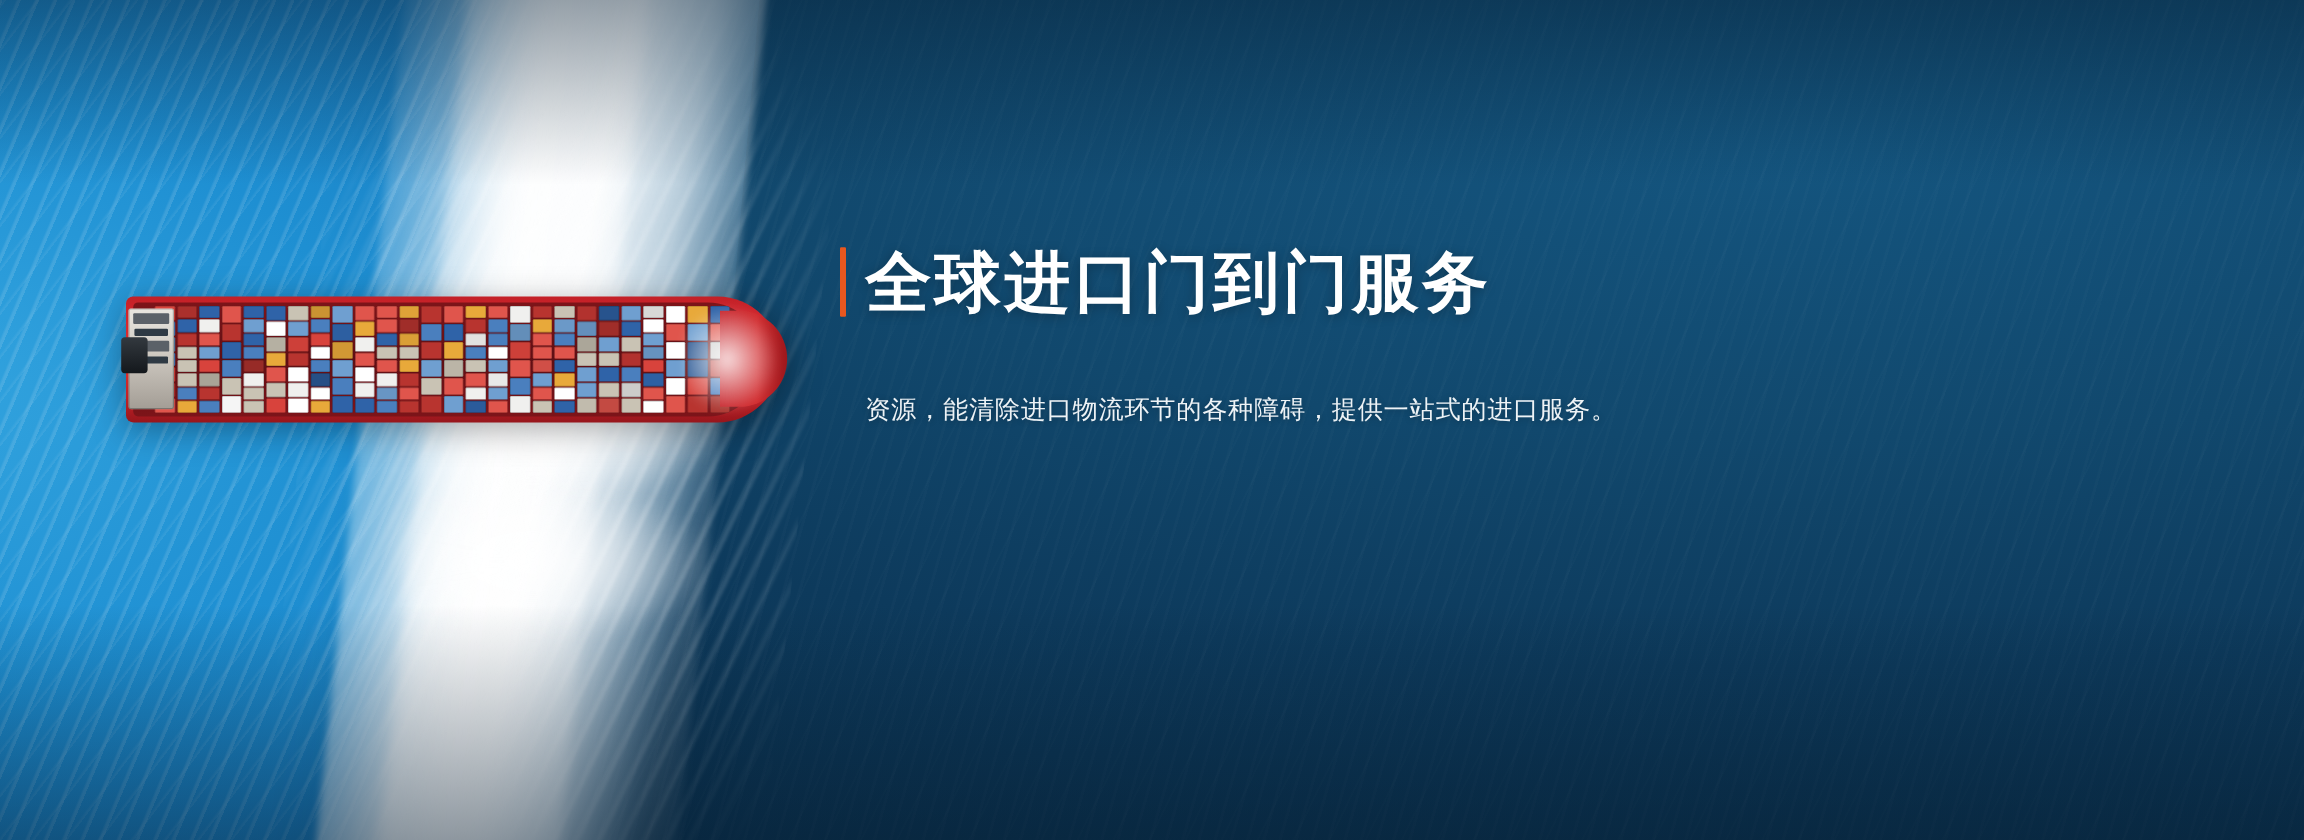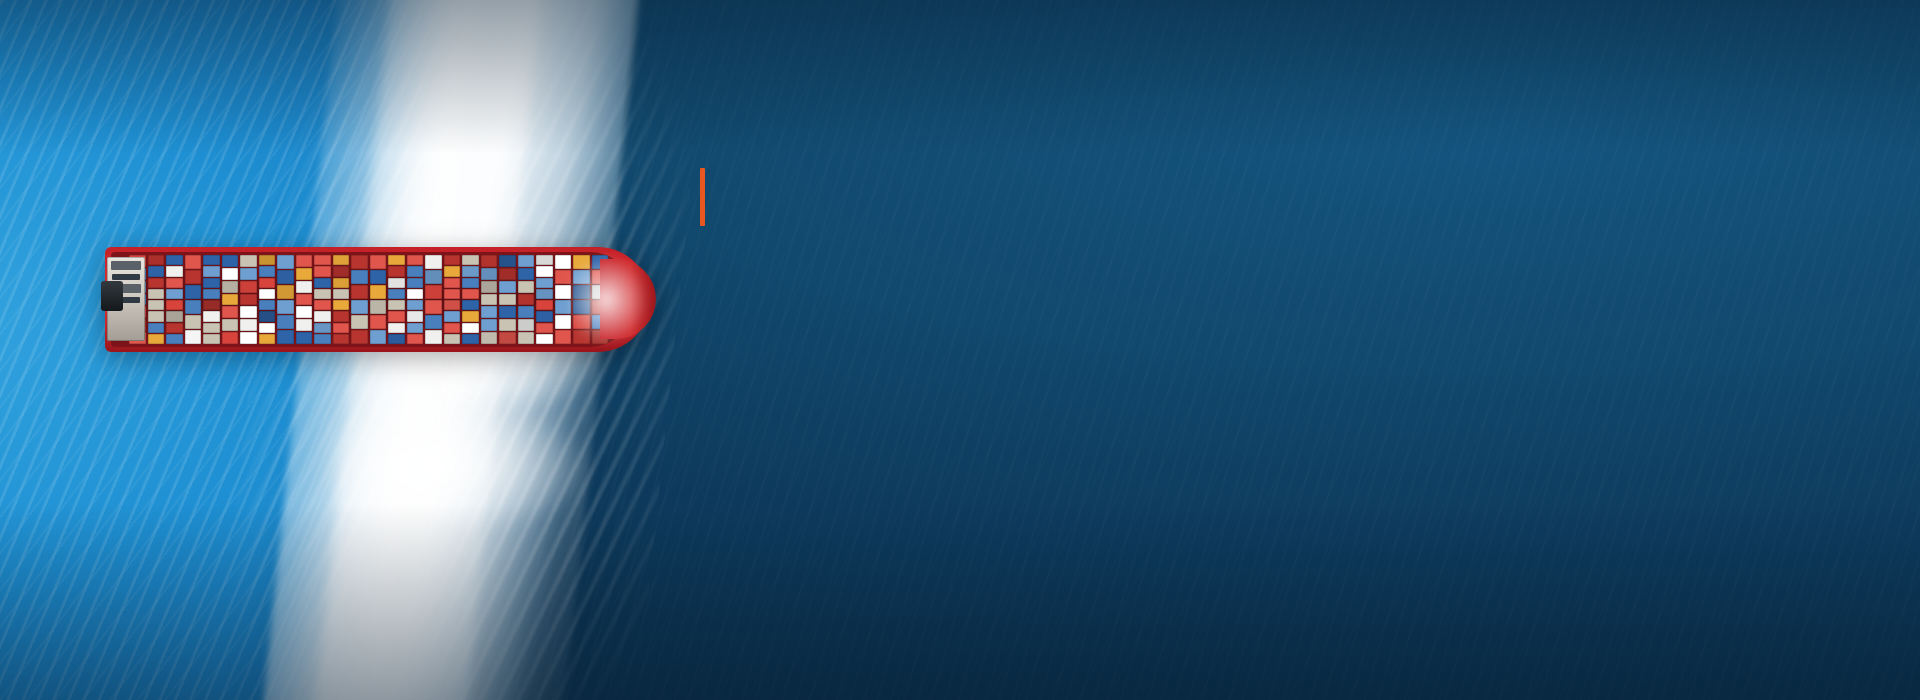--- a/index.html
+++ b/index.html
@@ -454,20 +454,22 @@
     </div>
     <div class="bow-wave"></div>
   </div>
 
   <div class="ocean-vignette"></div>
 
   <div class="content">
 
     <div class="headline-row">
       <span class="accent-bar"></span>
+      <h1 class="headline">全球进口门到门服务</h1>
     </div>
 
 
     <div class="body-copy">
+      <span class="line">资源，能清除进口物流环节的各种障碍，提供一站式的进口服务。</span>
     </div>
 
   </div>
 </div>
 
 </body></html>

